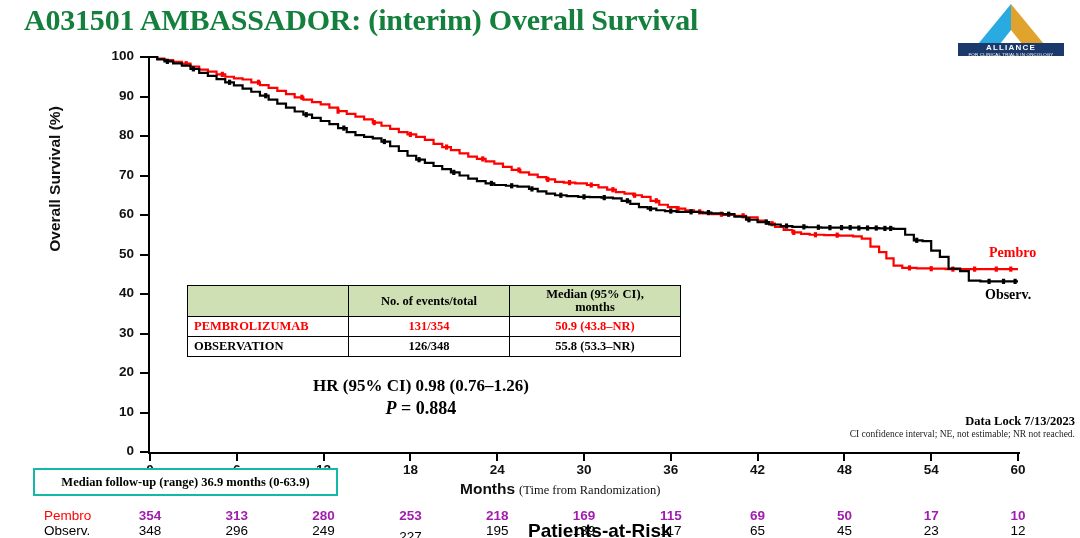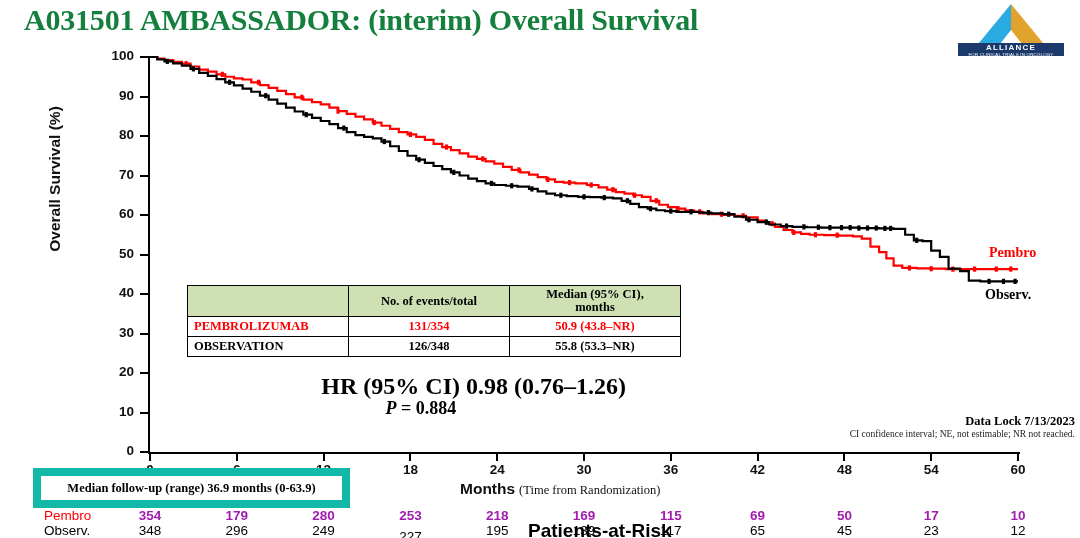--- a/index.html
+++ b/index.html
@@ -170,21 +170,21 @@
   
   #hrblock {
     position: absolute;
     left: 216px; top: 375px;
     width: 410px;
     text-align: center;
     font-family: "Liberation Serif", serif;
     font-weight: bold;
     color: #000;
   }
-  #hr-line { font-size: 24px; line-height: 22px; text-align: right; }
+  #hr-line { font-size: 17px; line-height: 22px; }
   #p-line  { font-size: 18px; line-height: 22px; }
   #p-line i { font-style: italic; }
 
   
   #datalock {
     position: absolute;
     left: 700px; top: 414px;
     width: 375px;
     text-align: right;
     font-family: "Liberation Serif", serif;
@@ -200,21 +200,21 @@
     font-family: "Liberation Serif", serif;
     font-size: 9.5px;
     color: #222;
   }
 
   
   #mfu {
     position: absolute;
     left: 33px; top: 468px;
     width: 301px; height: 24px;
-    border: 8px solid #14b8a6;
+    border: 2px solid #14b8a6;
     background: #fff;
     font-family: "Liberation Serif", serif;
     font-weight: bold;
     font-size: 12.5px;
     color: #000;
     text-align: center;
     line-height: 24px;
     white-space: nowrap;
   }
 
@@ -434,21 +434,21 @@
   <div id="footnote">CI confidence interval; NE, not estimable; NR not reached.</div>
 
   <div id="mfu">Median follow-up (range)   36.9 months (0-63.9)</div>
 
   <div id="par-title">Patients-at-Risk</div>
   <div class="par-rowlabel" id="par-label-pembro">Pembro</div>
   <div class="par-rowlabel" id="par-label-observ">Observ.</div>
   <div id="par-layer">
       <div class="par-num par-pembro" style="left: 126px;">354</div>
       <div class="par-num par-observ" style="left: 126px;">348</div>
-      <div class="par-num par-pembro" style="left: 212.8px;">179</div>
+      <div class="par-num par-pembro" style="left: 212.8px;">313</div>
       <div class="par-num par-observ" style="left: 212.8px;">296</div>
       <div class="par-num par-pembro" style="left: 299.6px;">280</div>
       <div class="par-num par-observ" style="left: 299.6px;">249</div>
       <div class="par-num par-pembro" style="left: 386.4px;">253</div>
       <div class="par-num par-observ" style="left: 386.4px; margin-top: 6px;">227</div>
       <div class="par-num par-pembro" style="left: 473.2px;">218</div>
       <div class="par-num par-observ" style="left: 473.2px;">195</div>
       <div class="par-num par-pembro" style="left: 560px;">169</div>
       <div class="par-num par-observ" style="left: 560px;">139</div>
       <div class="par-num par-pembro" style="left: 646.8px;">115</div>

